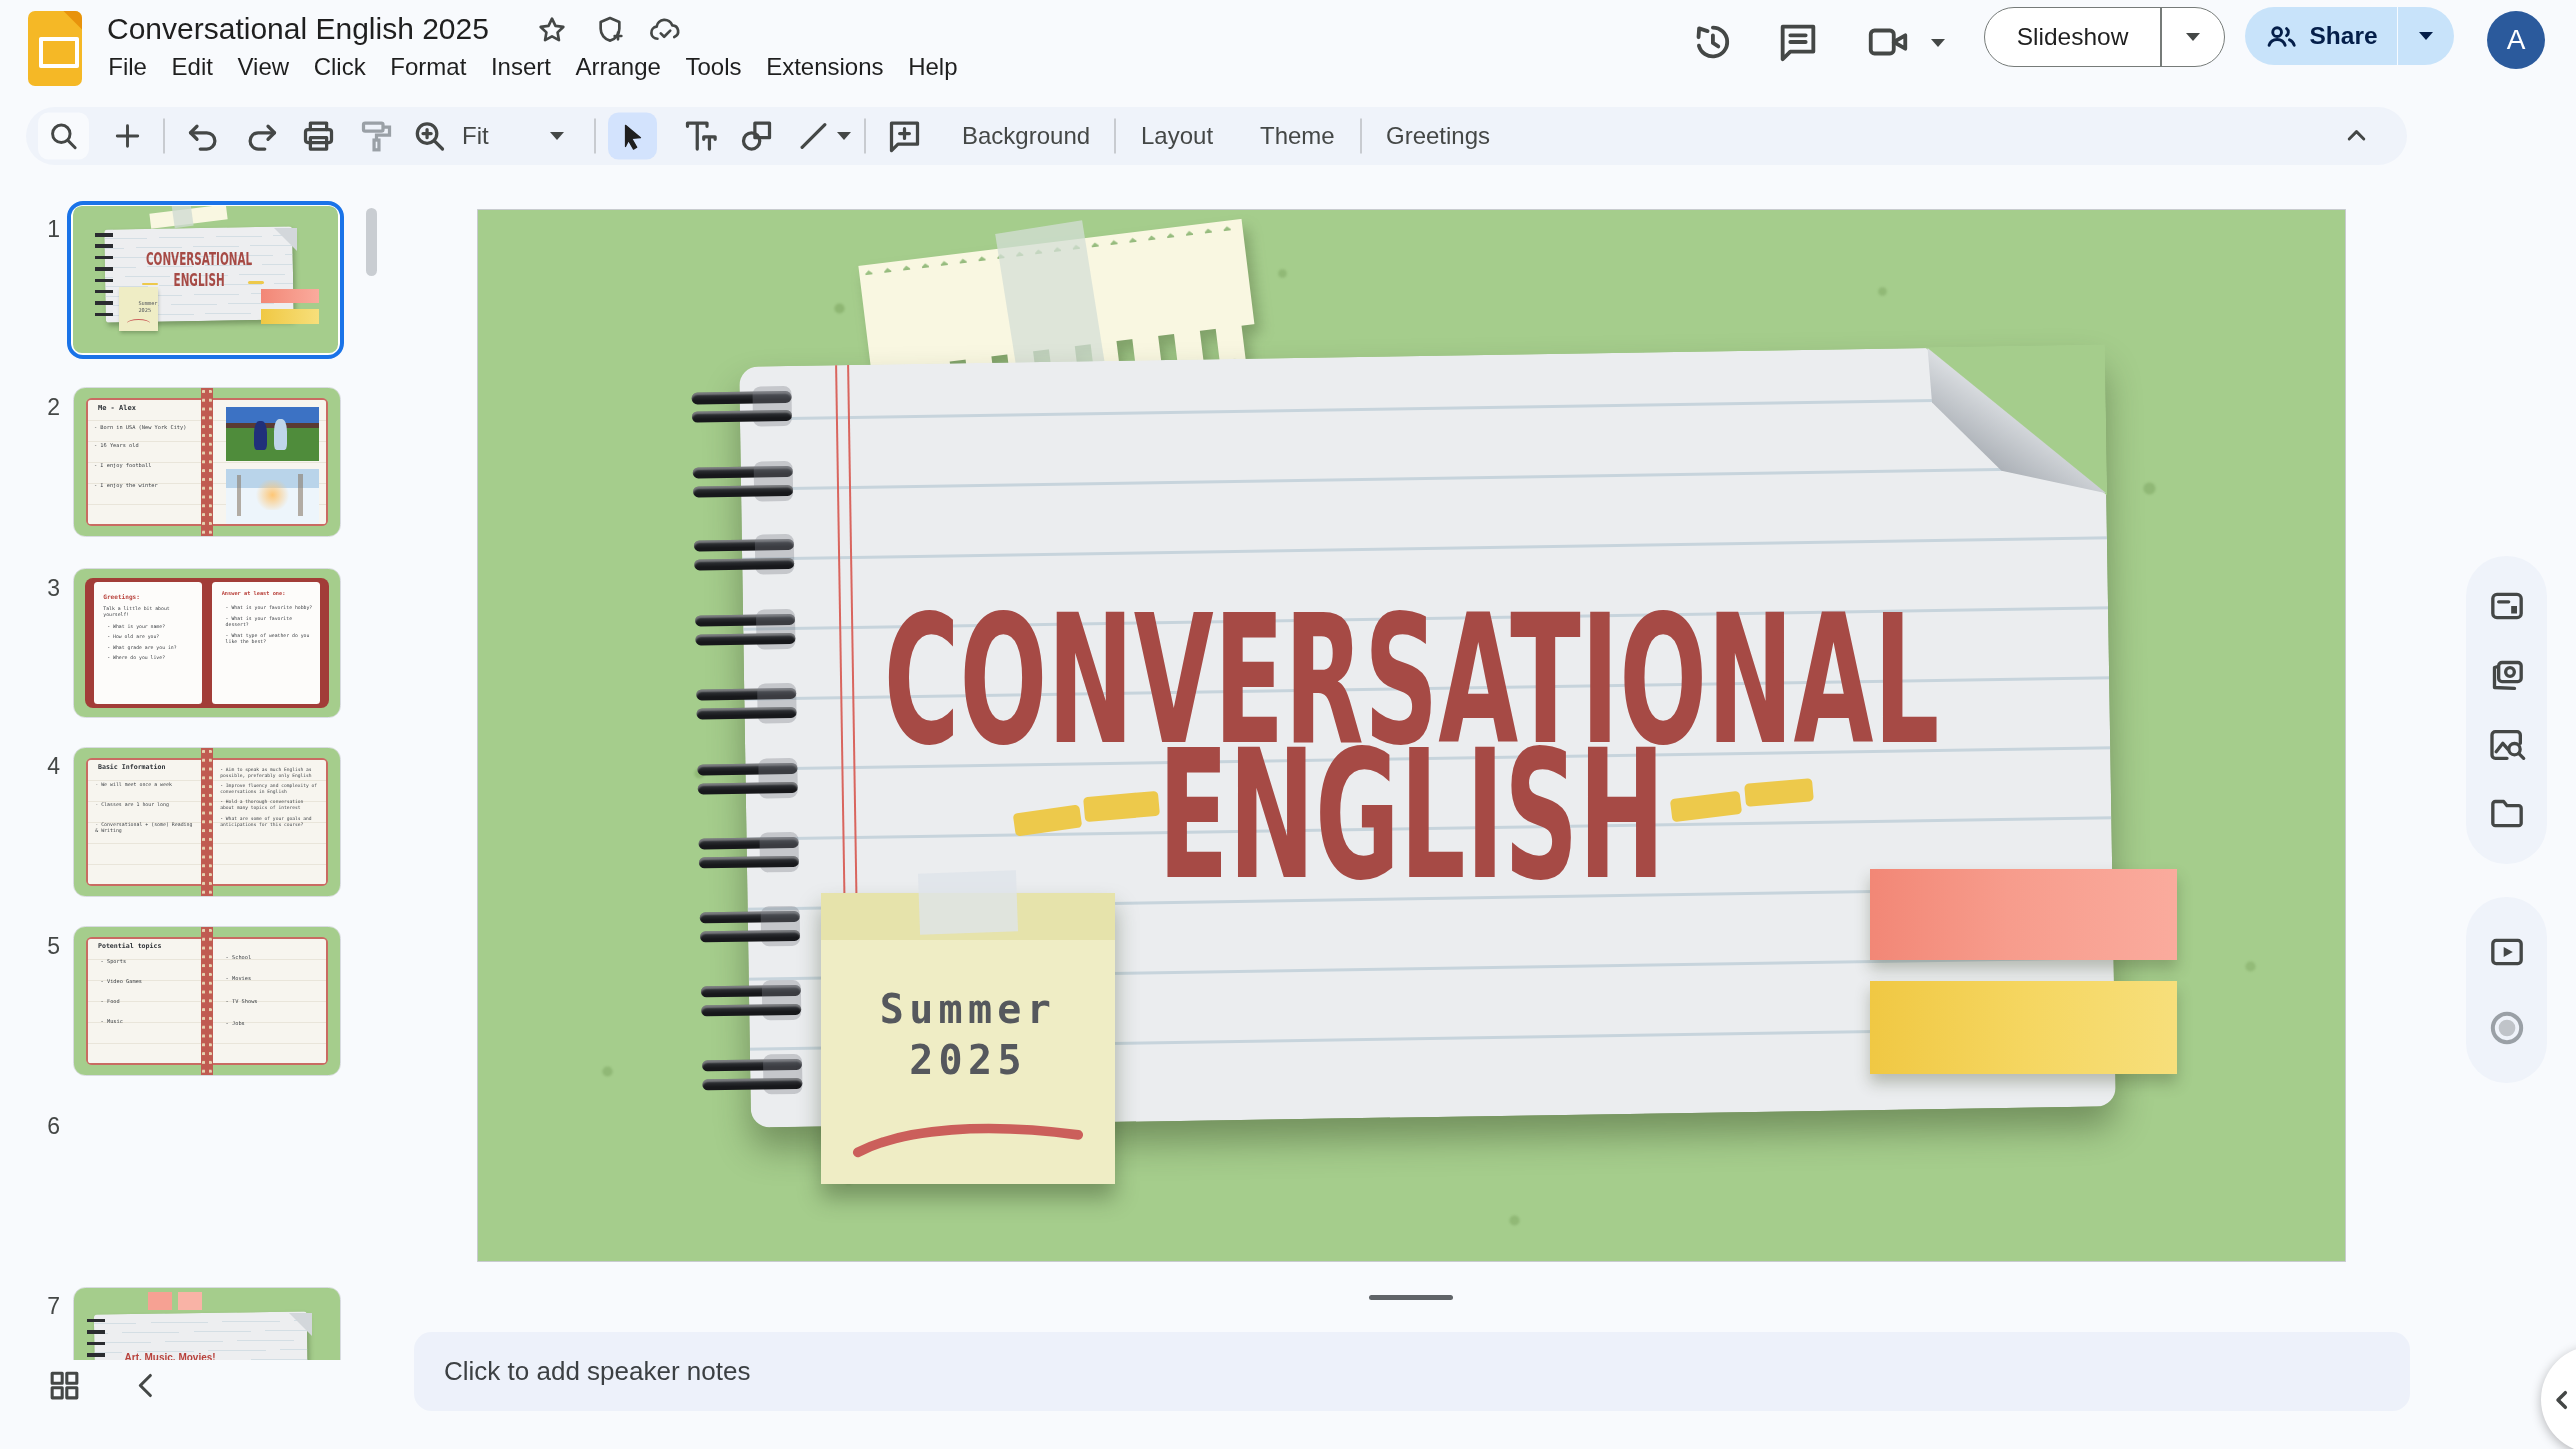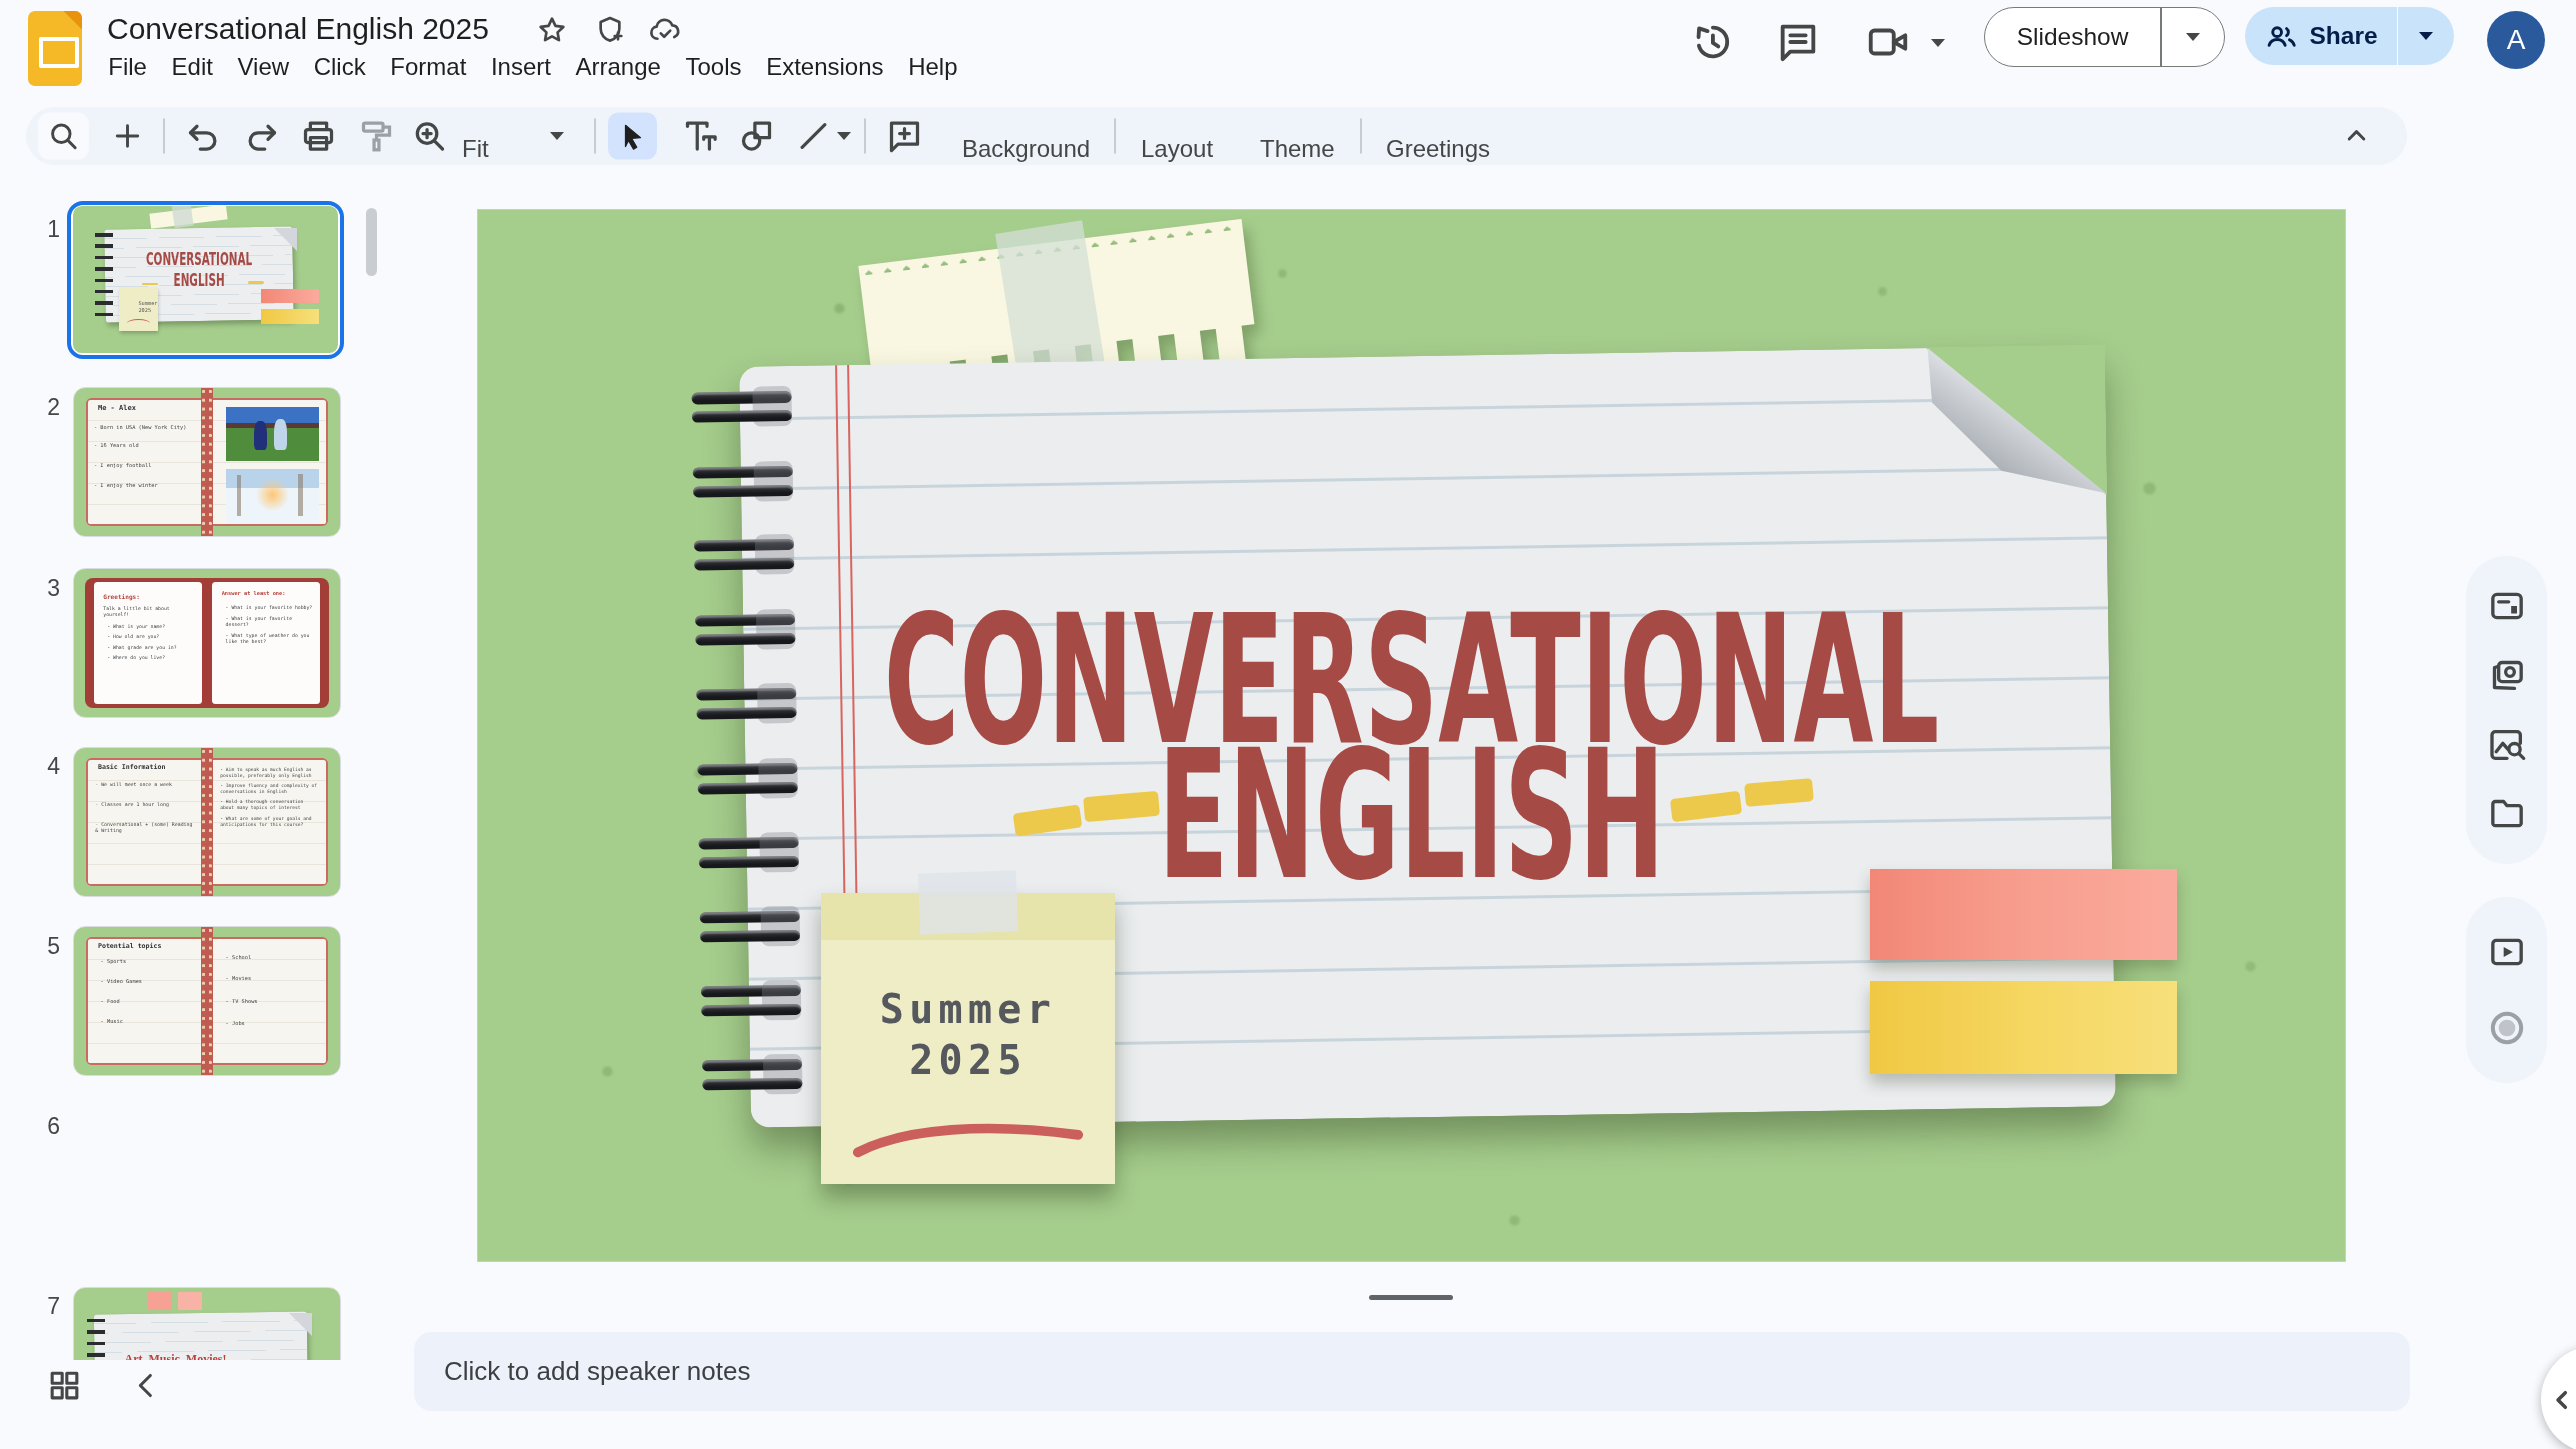--- a/index.html
+++ b/index.html
@@ -27,21 +27,21 @@
   .btn-share{position:absolute;left:2245px;top:7px;width:209px;height:58px;border-radius:30px;background:#C8E3FA;display:flex;align-items:center;}
   .btn-share .lbl{font-size:24.5px;font-weight:bold;color:#041E49;margin-left:10.5px;}
   .btn-share .sep{width:1.8px;height:58px;background:rgba(255,255,255,.85);margin-left:19px;}
   .btn-share .dd{flex:1;display:flex;justify-content:center;}
   .btn-share .dd .caret{border-top-color:#041E49;}
   .avatar{position:absolute;left:2487px;top:10.5px;width:58px;height:58px;border-radius:50%;background:#2B5A9C;color:#fff;font-size:28px;display:flex;align-items:center;justify-content:center;}
 
   
   .toolbar{position:absolute;left:26px;top:107px;width:2381px;height:58px;background:#EFF3FA;border-radius:29px;}
   .toolbar>*{position:absolute;top:50%;transform:translateY(-50%);}
-  .tb-lbl{font-size:24px;color:#444746;font-weight:500;white-space:nowrap;margin-top:13px;}
+  .tb-lbl{font-size:24px;color:#444746;font-weight:500;white-space:nowrap;}
   .vd{width:1.8px;height:35px;background:#C8CBD0;}
   .searchbox{left:12.3px;width:51px;height:47px;background:#F8FAFD;border-radius:10.5px;display:flex;align-items:center;justify-content:center;}
   .cursorpill{left:582px;width:49px;height:47px;background:#D3E3FD;border-radius:10.5px;display:flex;align-items:center;justify-content:center;}
   .tool{display:flex;align-items:center;justify-content:center;cursor:pointer;}
 
   
   .filmstrip{position:absolute;left:0;top:184px;width:399px;height:1176px;overflow:hidden;}
   .slide-num{position:absolute;width:30px;text-align:right;font-size:23px;color:#444746;left:30px;}
   .thumb{position:absolute;left:73px;width:266px;height:148px;background:#fff;border:1.8px solid #D8DBE0;border-radius:12.3px;overflow:hidden;cursor:pointer;}
   .thumb.sel{left:67px;border:4.4px solid #1A73E8;border-radius:16px;padding:1.8px;width:265px;height:147px;}
@@ -400,21 +400,21 @@
   </div>
 
 
   <div class="thumb" style="top:1103px">
     <div class="mini">
       <div class="m-tab" style="left:28%;top:3%;width:9%;height:12%;background:#F6A193"></div>
       <div class="m-tab" style="left:39%;top:3%;width:9%;height:12%;background:#F9B3A6"></div>
       <div class="m-paper" style="left:8%;top:17%;width:80%;height:110%;transform:rotate(-0.8deg)"></div>
       <div class="m-curl" style="left:81%;top:17%"></div>
       <div class="m-rings" style="left:5%;top:21%;height:76%"></div>
-      <div class="m-h red" style="left:19%;top:43%;font-size:12px;font-family:Liberation Serif, serif">Art, Music, Movies!</div>
+      <div class="m-h red" style="left:19%;top:43%;font-size:10px;font-family:Liberation Sans, sans-serif">Art, Music, Movies!</div>
     </div>
   </div>
 
   <div class="fs-scroll"></div>
 </div>
 
 <div class="slide">
   <div class="specks"></div>
 
   <div class="torn">

